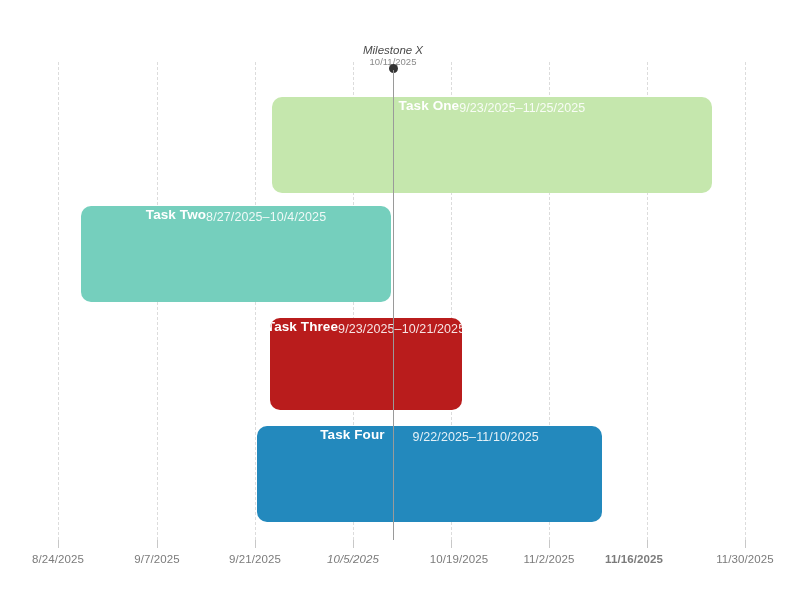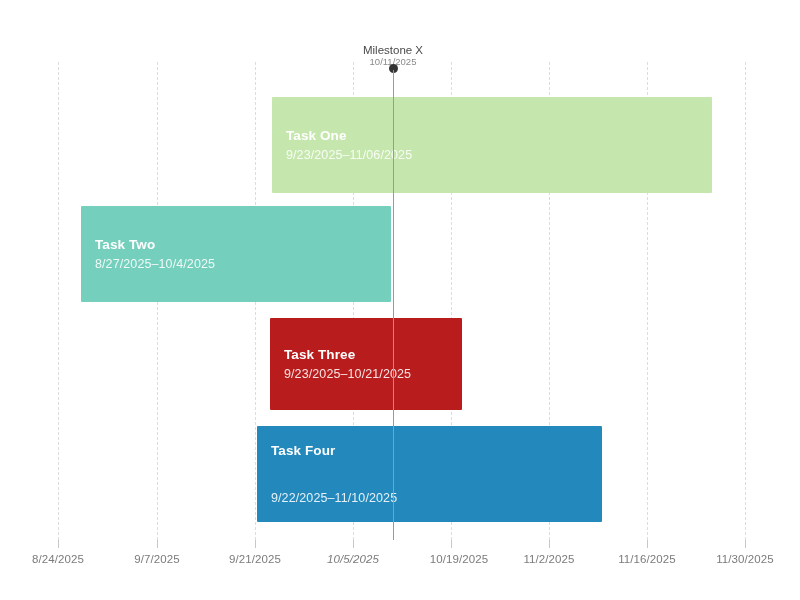--- a/index.html
+++ b/index.html
@@ -52,25 +52,25 @@
     transform: translateX(-50%);
     font-size: 11.5px;
     color: #7b7b7b;
     white-space: nowrap;
     letter-spacing: 0.1px;
   }
 
   
   .task-bar {
     position: absolute;
-    border-radius: 1px;
+    border-radius: 10px;
     box-sizing: border-box;
     padding: 0 14px;
     display: flex;
-    flex-direction: column;
+    flex-direction: row;
     justify-content: center;
     overflow: hidden;
   }
   .task-bar .bar-title {
     color: #ffffff;
     font-size: 13.5px;
     font-weight: bold;
     line-height: 17px;
     white-space: nowrap;
     letter-spacing: 0.1px;
@@ -110,20 +110,21 @@
   }
   #milestone .ms-label {
     position: absolute;
     top: 44px;
     left: 0;
     transform: translateX(-50%);
     font-size: 11.5px;
     color: #4a4a4a;
     white-space: nowrap;
     text-align: center;
+    font-style: italic;
   }
   #milestone .ms-date {
     position: absolute;
     top: 56px;
     left: 0;
     transform: translateX(-50%);
     font-size: 9.5px;
     color: #8a8a8a;
     white-space: nowrap;
     text-align: left;
@@ -149,27 +150,27 @@
       <div class="tick-mark" style="left: 353px;"></div>
       <div class="tick-label" style="left: 353px; font-style: italic;">10/5/2025</div>
       <div class="gridline" style="left: 451px;"></div>
       <div class="tick-mark" style="left: 451px;"></div>
       <div class="tick-label" style="left: 451px; margin-left: 8px;">10/19/2025</div>
       <div class="gridline" style="left: 549px;"></div>
       <div class="tick-mark" style="left: 549px;"></div>
       <div class="tick-label" style="left: 549px;">11/2/2025</div>
       <div class="gridline" style="left: 647px;"></div>
       <div class="tick-mark" style="left: 647px;"></div>
-      <div class="tick-label" style="left: 647px;">11/16/2025</div>
+      <div class="tick-label" style="left: 634px; font-weight: bold;">11/16/2025</div>
       <div class="gridline" style="left: 745px;"></div>
       <div class="tick-mark" style="left: 745px;"></div>
       <div class="tick-label" style="left: 745px;">11/30/2025</div>
       <div class="task-bar" style="left: 272px; top: 97px; width: 440px; height: 96px; background: rgb(197, 231, 173);">
         <div class="bar-title">Task One</div>
-        <div class="bar-dates">9/23/2025–11/06/2025</div>
+        <div class="bar-dates">9/23/2025–11/25/2025</div>
       </div>
       <div class="task-bar" style="left: 81px; top: 206px; width: 310px; height: 96px; background: rgb(117, 207, 189);">
         <div class="bar-title">Task Two</div>
         <div class="bar-dates">8/27/2025–10/4/2025</div>
       </div>
       <div class="task-bar" style="left: 270px; top: 318px; width: 192px; height: 92px; background: #b91c1c;">
         <div class="bar-title">Task Three</div>
         <div class="bar-dates">9/23/2025–10/21/2025</div>
       </div>
       <div class="task-bar" style="left: 257px; top: 426px; width: 345px; height: 96px; background: rgb(35, 137, 189); gap: 28px;">

